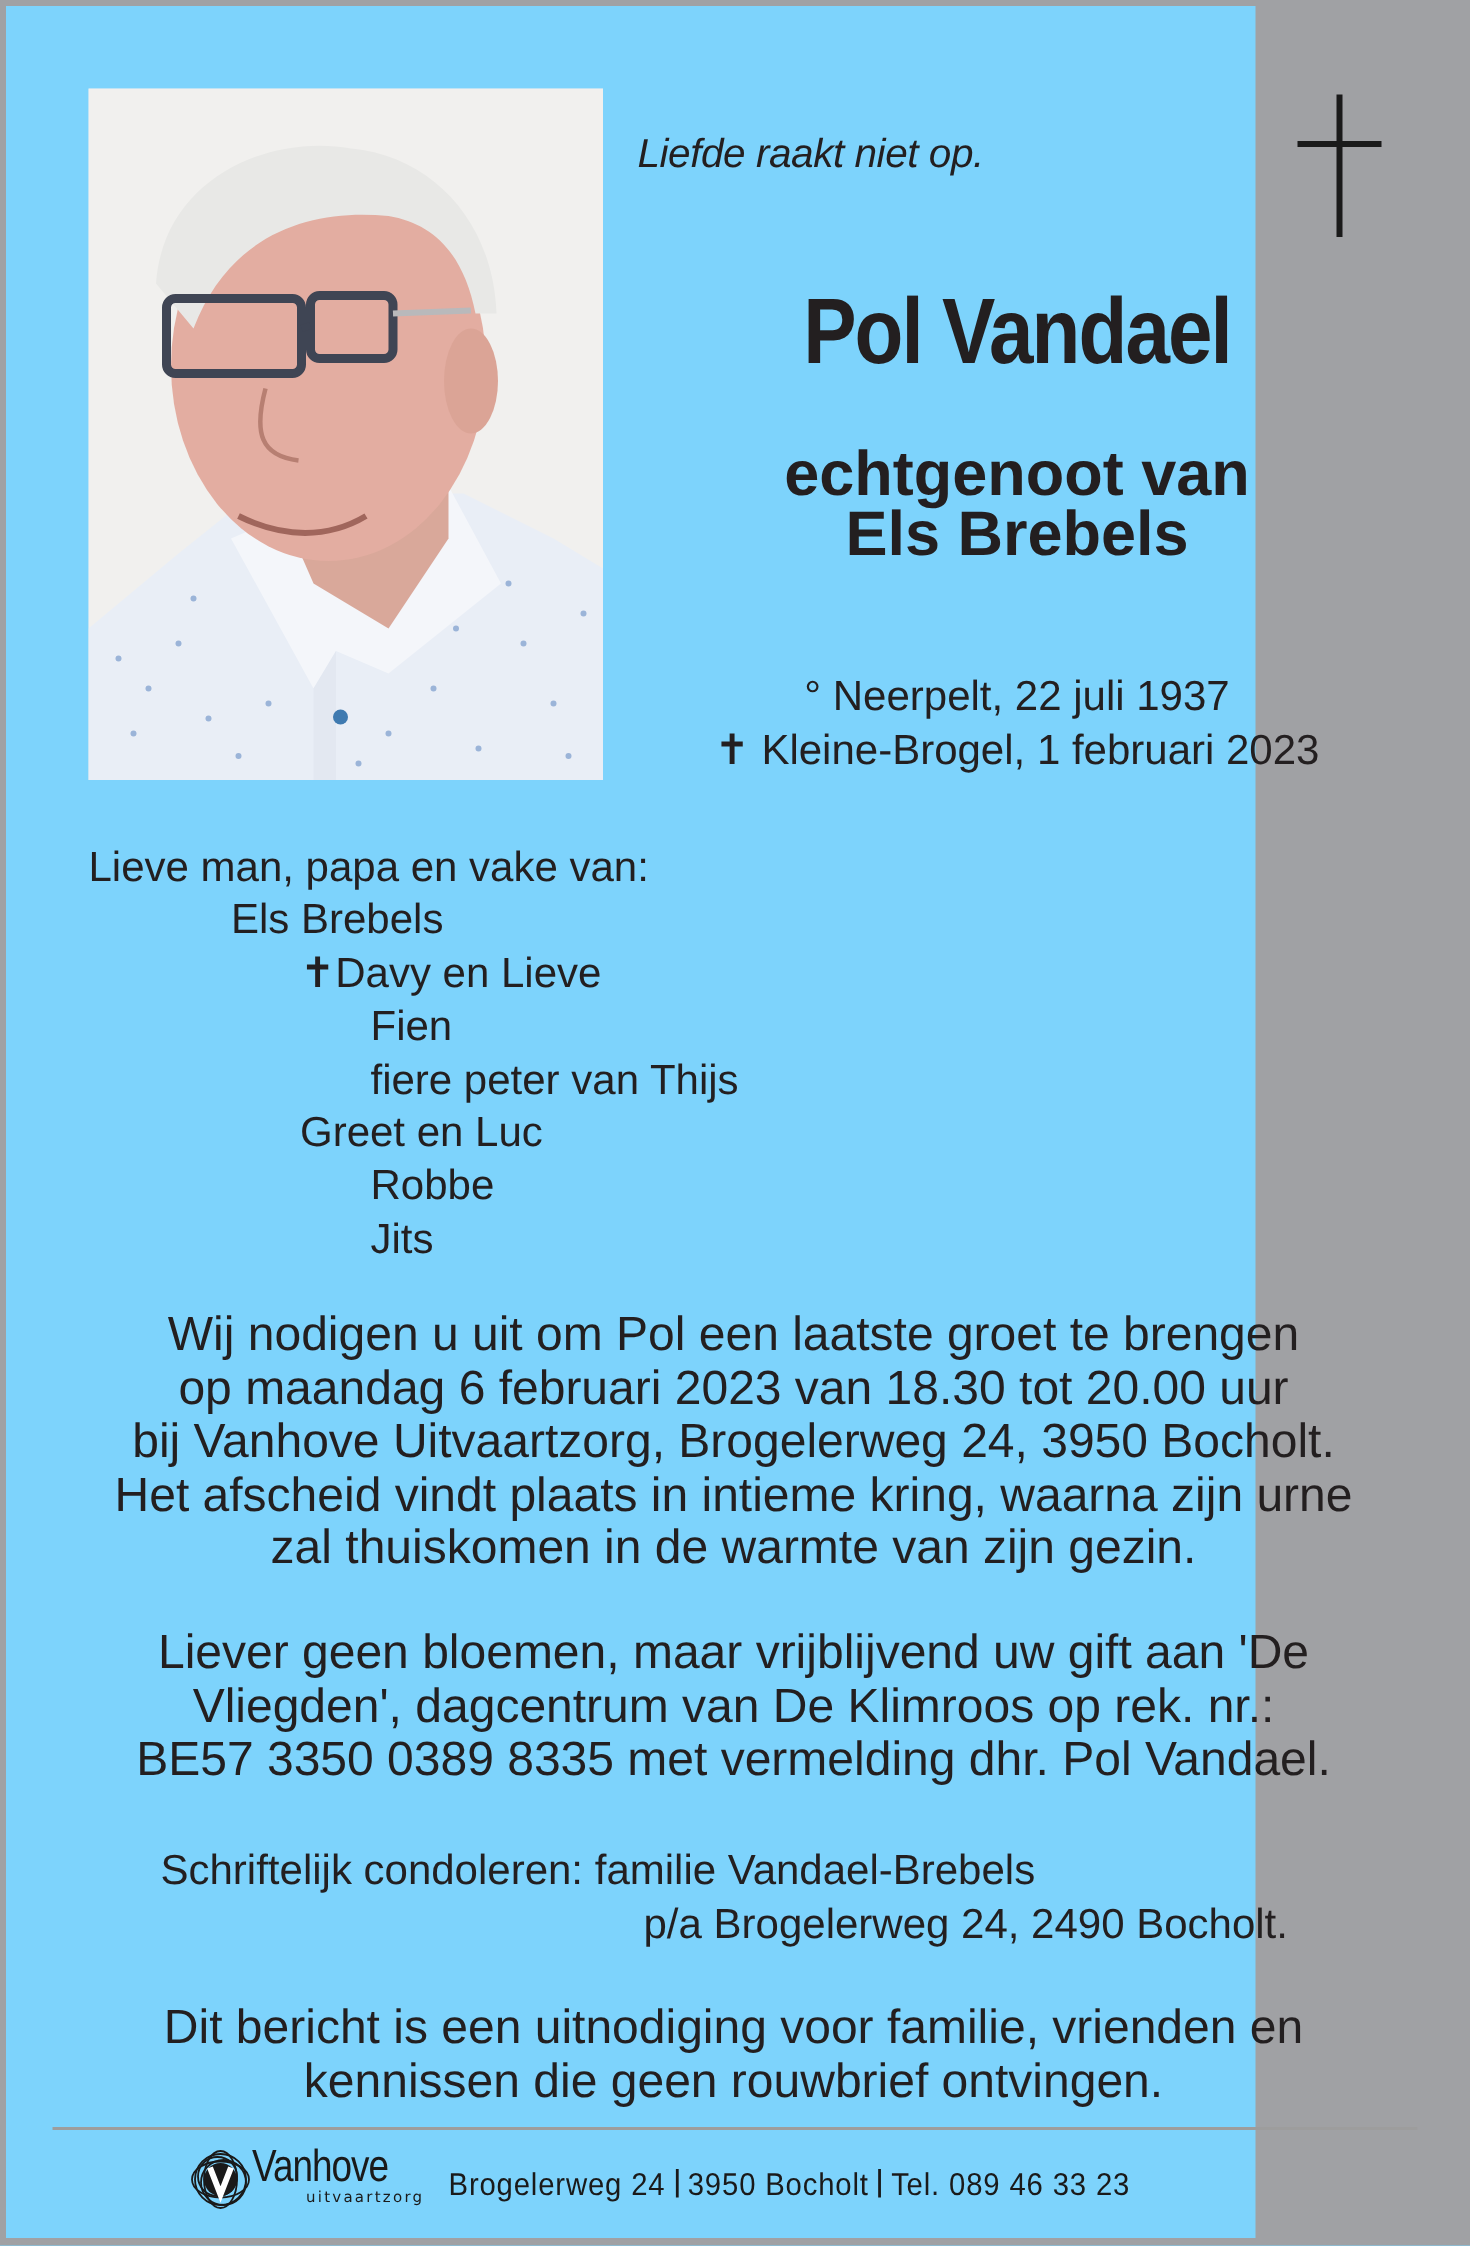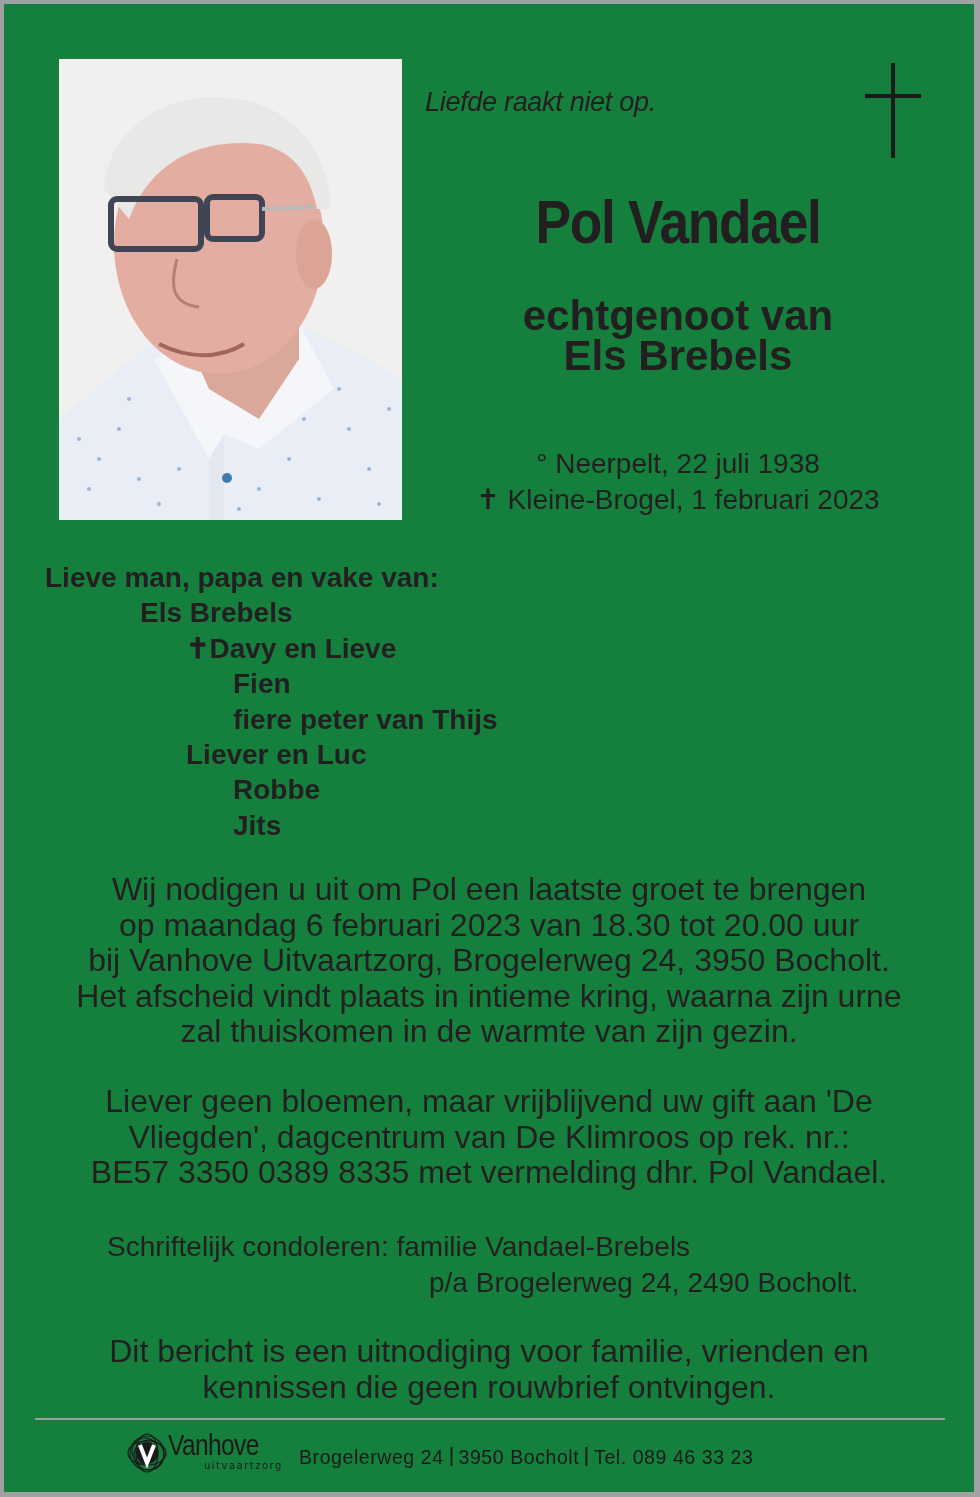--- a/index.html
+++ b/index.html
@@ -7,22 +7,22 @@
       width: 980px; height: 1497px;
       background: #a0a1a4;
       font-family: "Liberation Sans", sans-serif;
       color: #231f20;
       position: relative;
       overflow: hidden;
     }
     .card {
       position: absolute;
       left: 4px; top: 4px;
-      width: 970px; height: 1488px;
-      background: #15803d;
+      width: 833px; height: 1488px;
+      background: #7dd3fc;
     }
     .abs { position: absolute; }
     
     .photo {
       left: 55px; top: 55px;
       width: 343px; height: 461px;
       background: #f1f1ef;
       overflow: hidden;
     }
     .photo svg { display: block; }
@@ -46,21 +46,21 @@
       left: 420px; width: 508px; top: 292px;
       text-align: center; font-weight: bold; font-size: 42px; line-height: 40px;
     }
     .dates {
       left: 420px; width: 508px; top: 442px;
       text-align: center; font-size: 28px; line-height: 36px;
     }
     .dates .line { white-space: nowrap; }
     
     .family {
-      left: 41px; top: 556px; font-size: 28px; line-height: 35.4px; font-weight: bold;
+      left: 55px; top: 556px; font-size: 28px; line-height: 35.4px;
     }
     .family div { white-space: nowrap; }
     .lvl0 { padding-left: 0; }
     .lvl1 { padding-left: 95px; }
     .lvl2 { padding-left: 141px; }
     .lvl3 { padding-left: 188px; }
     .lvl2.dagger { padding-left: 141px; }
     
     .para {
       left: 0; width: 970px;
@@ -165,31 +165,31 @@
   </div>
 
   <div class="abs name">Pol Vandael</div>
 
   <div class="abs spouse">
     <div>echtgenoot van</div>
     <div>Els Brebels</div>
   </div>
 
   <div class="abs dates">
-    <div class="line">° Neerpelt, 22 juli 1938</div>
+    <div class="line">° Neerpelt, 22 juli 1937</div>
     <div class="line">✝ Kleine-Brogel, 1 februari 2023</div>
   </div>
 
   <div class="abs family">
     <div class="lvl0">Lieve man, papa en vake van:</div>
     <div class="lvl1">Els Brebels</div>
     <div class="lvl2 dagger">✝Davy en Lieve</div>
     <div class="lvl3">Fien</div>
     <div class="lvl3">fiere peter van Thijs</div>
-    <div class="lvl2">Liever en Luc</div>
+    <div class="lvl2">Greet en Luc</div>
     <div class="lvl3">Robbe</div>
     <div class="lvl3">Jits</div>
   </div>
 
   <div class="abs para p1">
     <div>Wij nodigen u uit om Pol een laatste groet te brengen</div>
     <div>op maandag 6 februari 2023 van 18.30 tot 20.00 uur</div>
     <div>bij Vanhove Uitvaartzorg, Brogelerweg 24, 3950 Bocholt.</div>
     <div>Het afscheid vindt plaats in intieme kring, waarna zijn urne</div>
     <div>zal thuiskomen in de warmte van zijn gezin.</div>

